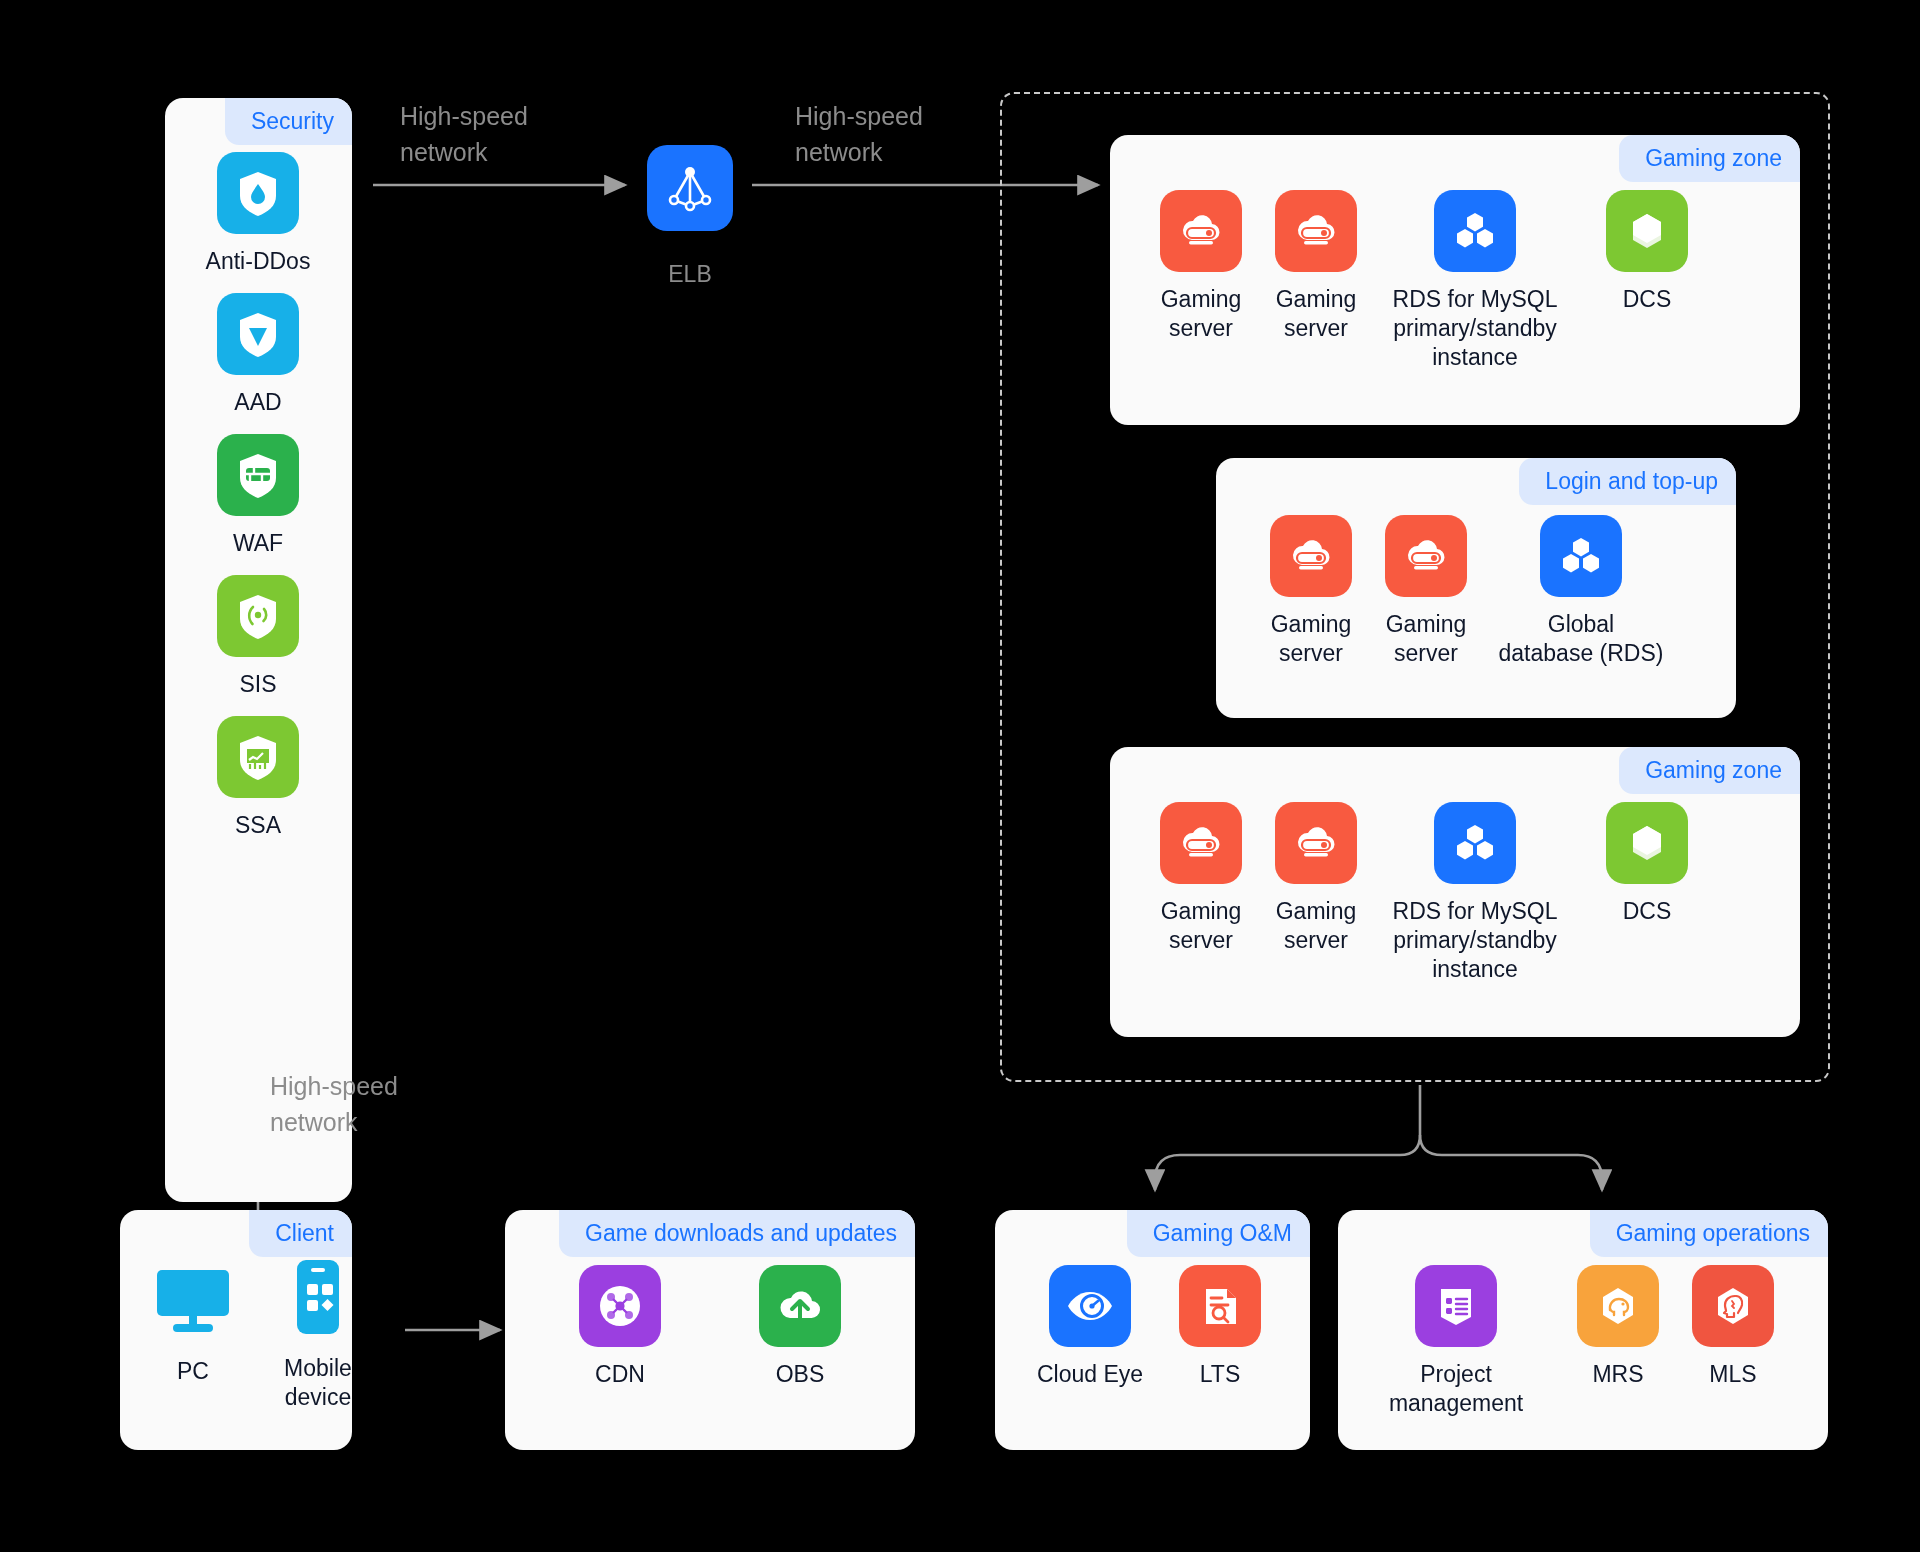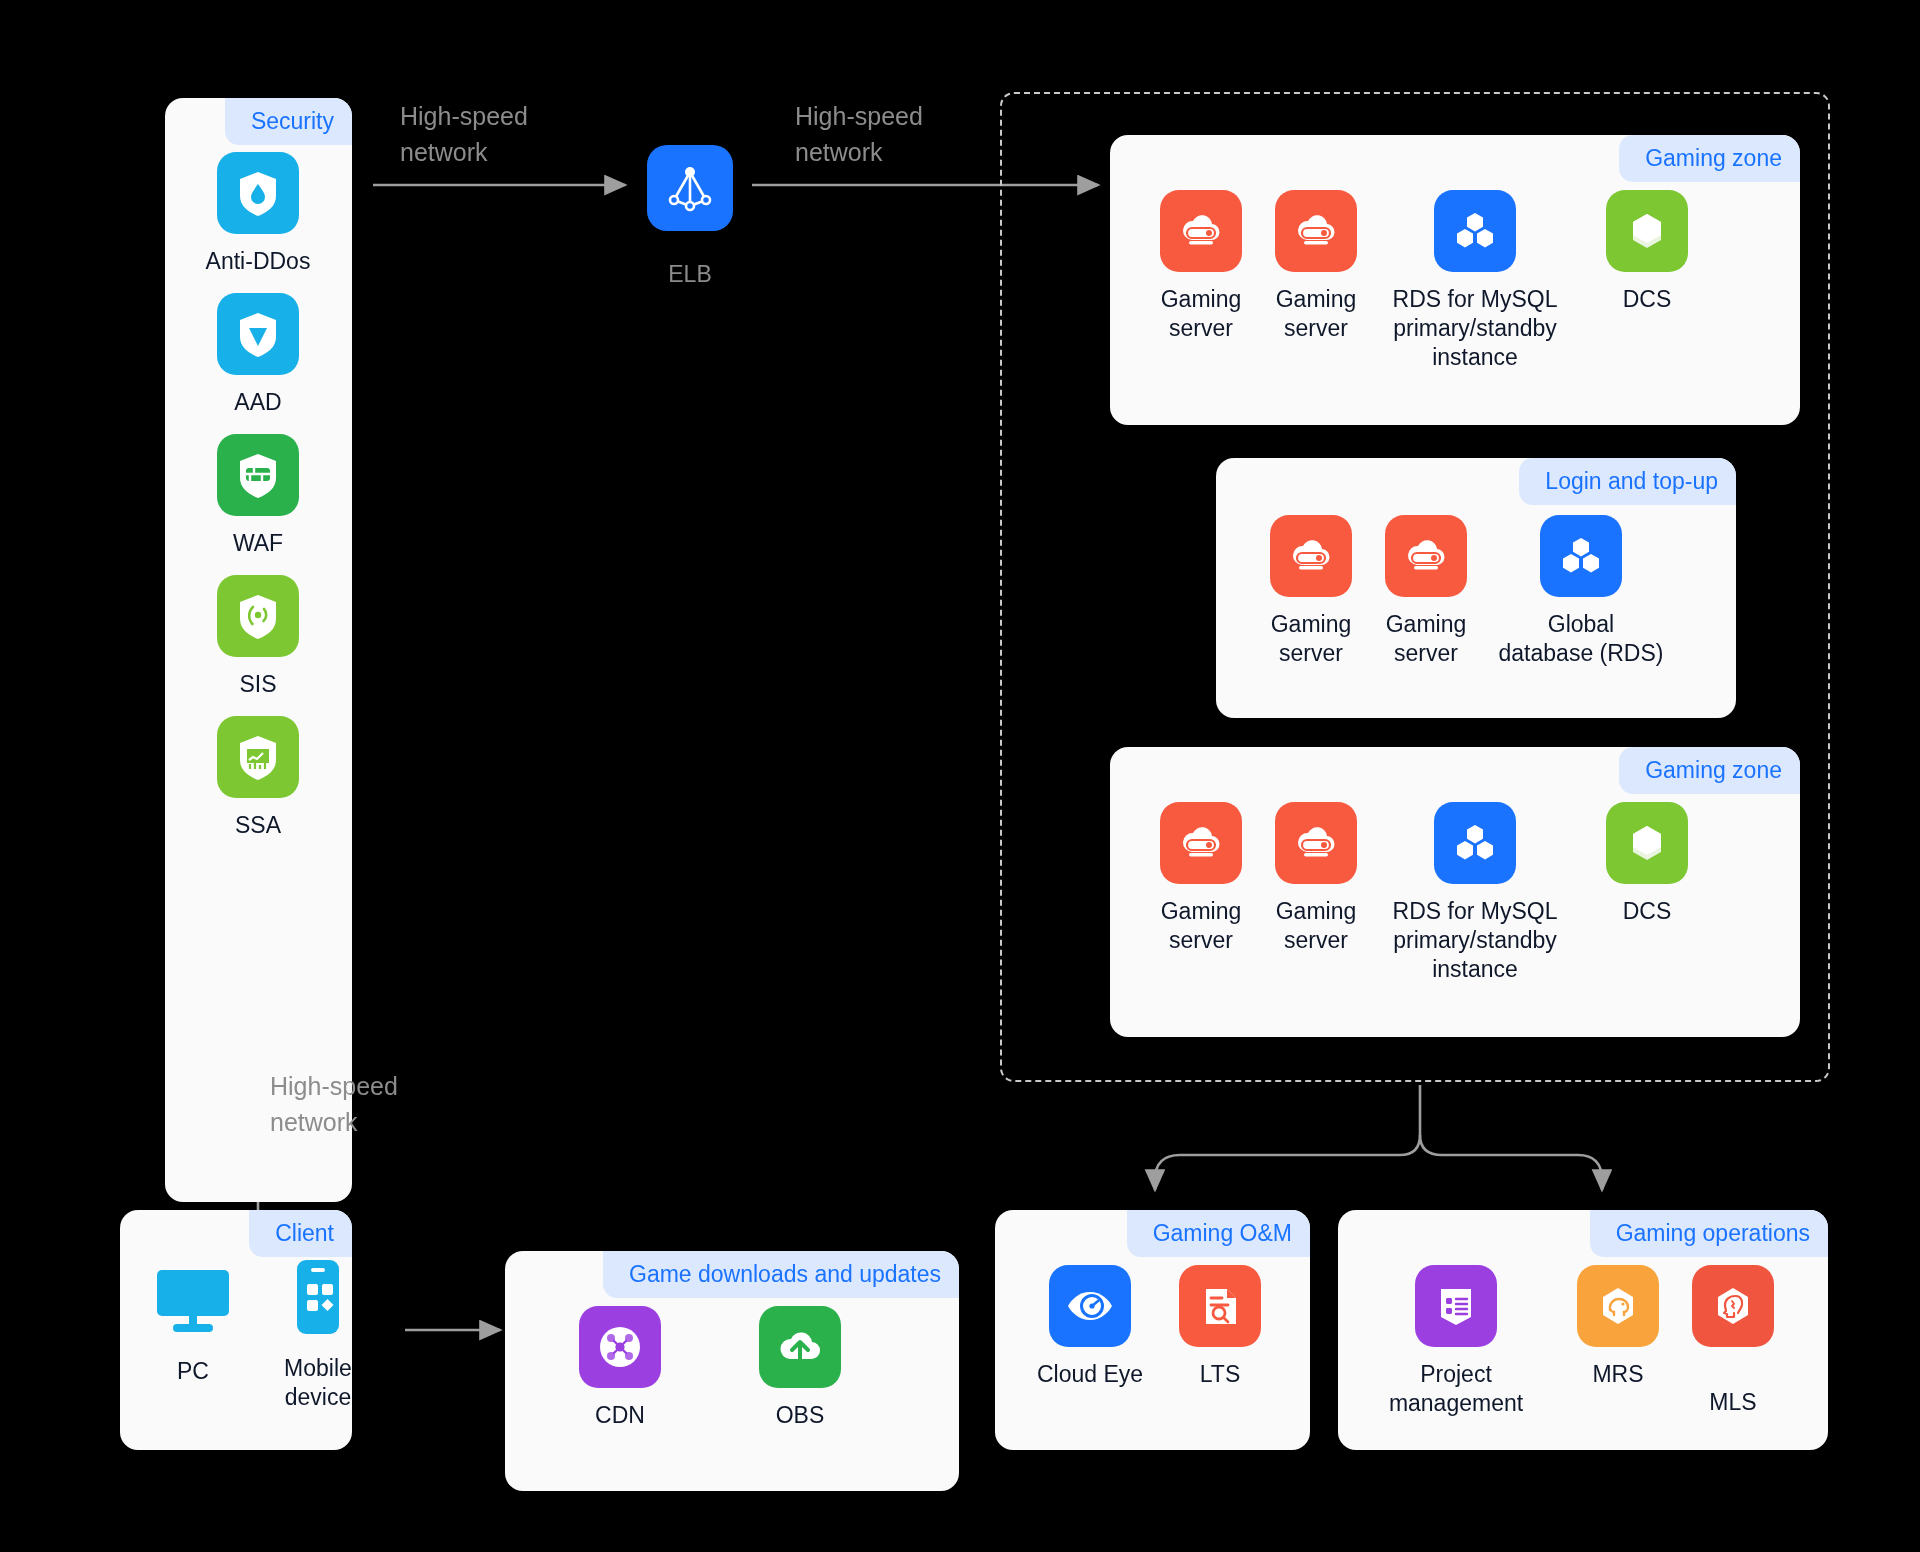--- a/index.html
+++ b/index.html
@@ -307,21 +307,21 @@
             <rect x="33" y="26" width="11" height="11" rx="2" fill="#fff"></rect>
             <rect x="18" y="42" width="11" height="11" rx="2" fill="#fff"></rect>
             <path d="M38.5 41l6 6-6 6-6-6z" fill="#fff"></path>
           </svg>
       </div>
       <div class="lbl" style="margin-top:14px;">Mobile
 device</div>
     </div>
   </div>
 
-  <div class="panel" style="left:505px;top:1210px;width:454px;height:240px;margin-top:41px;">
+  <div class="panel" style="left:505px;top:1210px;width:410px;height:240px;">
     <div class="panel-title">Game downloads and updates</div>
 
     <div class="cell" style="left:50px;top:55px;width:130px;">
       <div class="ico" style="background:#9b3fe0">
         <svg width="54" height="54" viewBox="0 0 54 54">
             <circle cx="27" cy="27" r="20" fill="#fff"></circle>
             <circle cx="27" cy="27" r="4.6" fill="#9b3fe0"></circle>
             <circle cx="18" cy="18" r="4" fill="#b06ae8"></circle>
             <circle cx="36" cy="18" r="4" fill="#b06ae8"></circle>
             <circle cx="18" cy="36" r="4" fill="#b06ae8"></circle>
@@ -392,21 +392,21 @@
       <div class="ico" style="background:#f8a33c">
         <svg width="54" height="54" viewBox="0 0 54 54">
             <path d="M27 9l15 9v18l-15 9-15-9V18z" fill="#fff"></path>
             <path d="M19 31c-1-7 4-11 9-11s9 3 9 8c0 3-2 5-4 5v3M23 36v-3c-2 0-4-2-4-4" stroke="#f8a33c" stroke-width="2.4" fill="none" stroke-linecap="round"></path>
             <circle cx="32" cy="25" r="1.6" fill="#f8a33c"></circle>
           </svg>
       </div>
       <div class="lbl">MRS</div>
     </div>
 
-    <div class="cell" style="left:330px;top:55px;width:130px;gap:28px;">
+    <div class="cell" style="left:330px;top:55px;width:130px;">
       <div class="ico" style="background:#f05540">
         <svg width="54" height="54" viewBox="0 0 54 54">
             <path d="M27 9l15 9v18l-15 9-15-9V18z" fill="#fff"></path>
             <path d="M29 17c-6 0-10 4-10 9 0 3 1 4 1 6l-2 2 3 1v3h7v-4" stroke="#f05540" stroke-width="2.2" fill="none" stroke-linecap="round" stroke-linejoin="round"></path>
             <path d="M30 17c4 0 7 4 6 9-1 4-3 5-4 8" stroke="#f05540" stroke-width="2.2" fill="none" stroke-linecap="round"></path>
             <path d="M26 22l2 3-2 2 2 2" stroke="#f05540" stroke-width="1.8" fill="none" stroke-linecap="round"></path>
           </svg>
       </div>
       <div class="lbl">MLS</div>
     </div>

